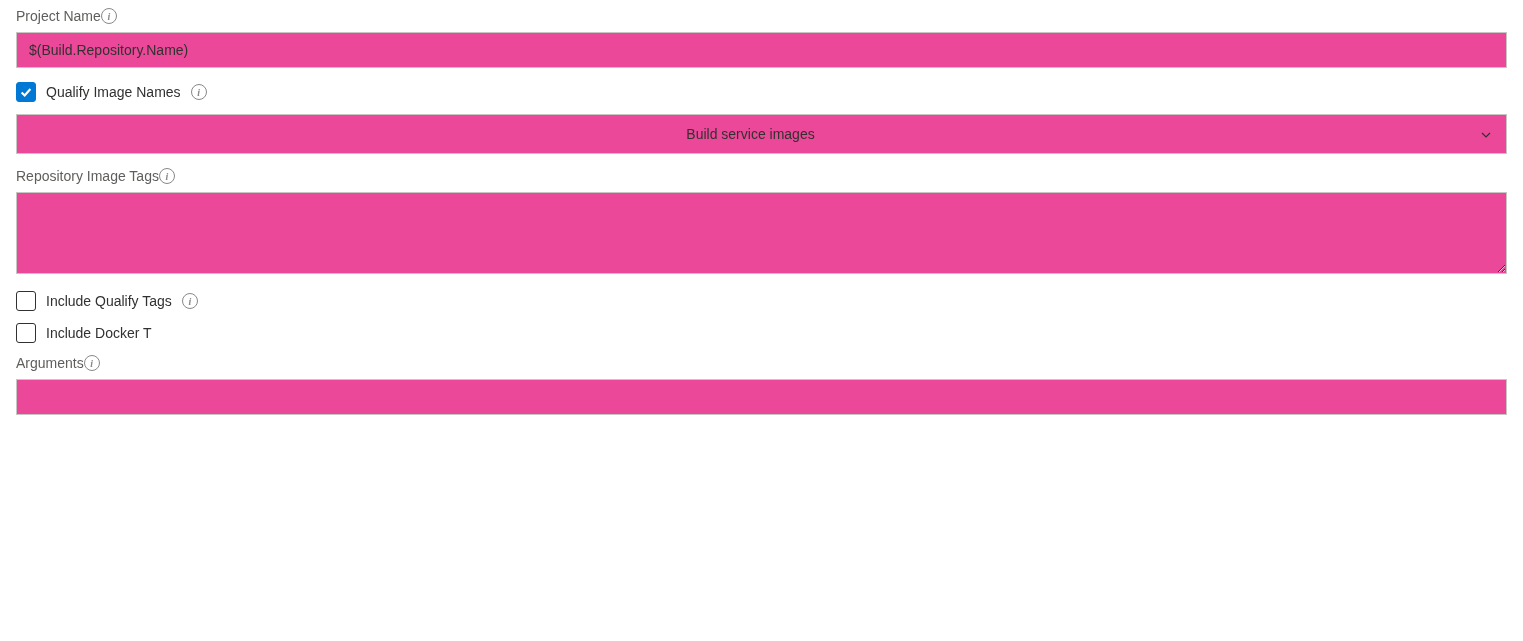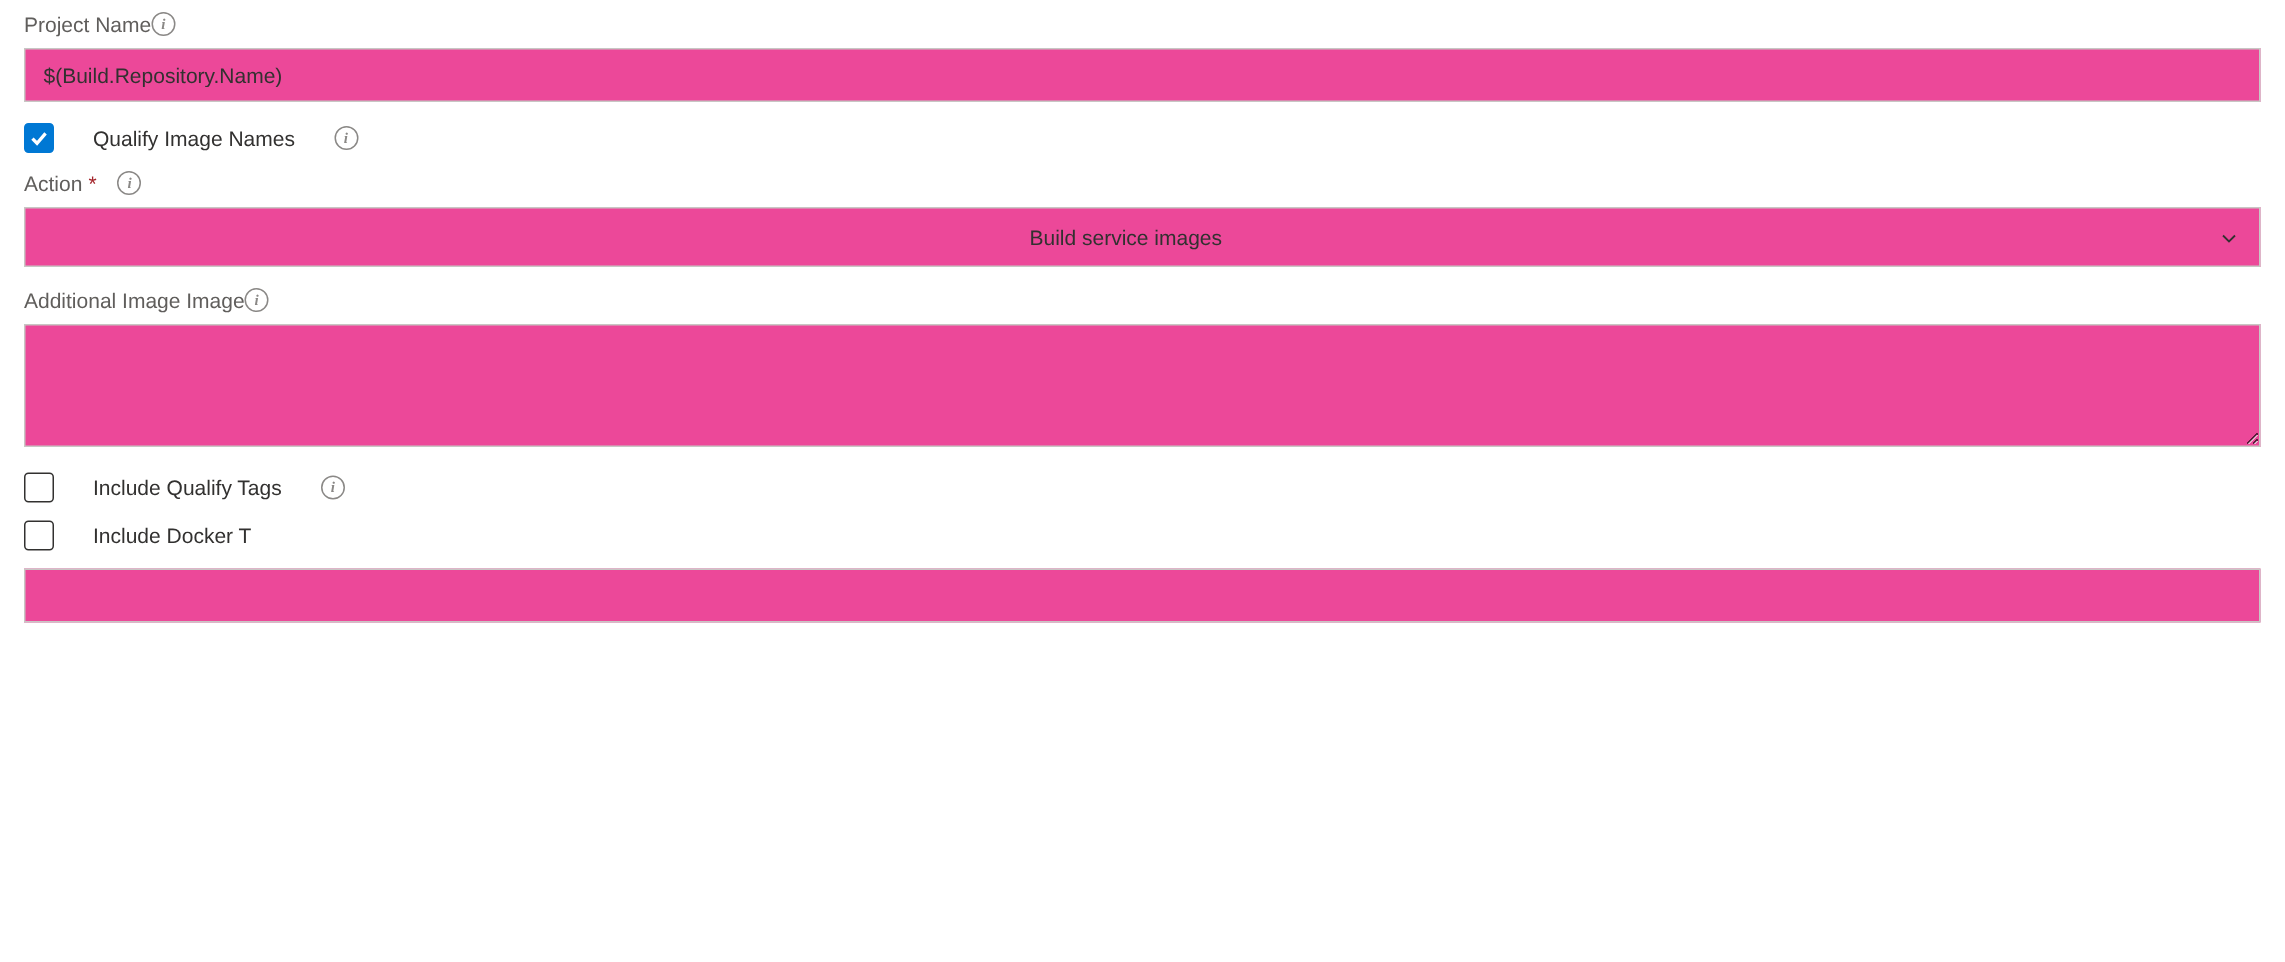--- a/index.html
+++ b/index.html
@@ -63,21 +63,21 @@
     }
     .chevron svg { width: 12px; height: 12px; stroke: #323130; }
     textarea.text-area {
       height: 82px;
       padding: 8px 12px;
       resize: both;
     }
     .checkbox-row {
       display: flex;
       align-items: center;
-      gap: 26px;
+      gap: 10px;
       margin-bottom: 12px;
     }
     .checkbox {
       width: 20px; height: 20px;
       border: 1px solid #323130;
       border-radius: 3px;
       display: inline-flex;
       align-items: center;
       justify-content: center;
       cursor: pointer;
@@ -144,56 +144,54 @@
   <span class="checkbox checked">
     <svg viewBox="0 0 16 16">
         <path d="M3 8.5 L6.5 12 L13 4.5"></path>
       </svg>
   </span>
   <span class="checkbox-label">Qualify Image Names</span>
   <span class="info-icon"></span>
 </div>
 
 <div class="field">
-  <div class="label-row">
-    <span>
-      <span class="label-text">Action</span><span class="required">*</span>
-    </span>
-    <span class="info-icon" style="margin-left:14px;"></span>
-  </div>
   <div class="select-box">
     <span>Build service images</span>
     <span class="chevron">
       <svg viewBox="0 0 12 12" fill="none">
           <path d="M2 4 L6 8 L10 4" stroke-width="1.2"></path>
         </svg>
     </span>
   </div>
 </div>
 
 <div class="field">
   <div class="label-row">
-    <span class="label-text">Additional Image Image</span>
+    <span class="label-text">Repository Image Tags</span>
     <span class="info-icon"></span>
   </div>
   <textarea class="text-area" style=""></textarea>
 </div>
 
 <div class="checkbox-row">
   <span class="checkbox"></span>
   <span class="checkbox-label">Include Qualify Tags</span>
   <span class="info-icon"></span>
 </div>
 
 <div class="checkbox-row">
   <span class="checkbox"></span>
   <span class="checkbox-label">Include Docker T</span>
 </div>
 
 <div class="field">
+  <div class="label-row">
+    <span class="label-text">Arguments</span>
+    <span class="info-icon"></span>
+  </div>
   <input type="text" class="text-input" value="" style="">
 </div>
 
 <div class="tooltip">
   <div class="tooltip-body">Docker Compose command options. Ex:
 For build command,
 --pull --compress --parallel</div>
   <div class="tooltip-footer">
     <a href="#">Link</a>
   </div>

